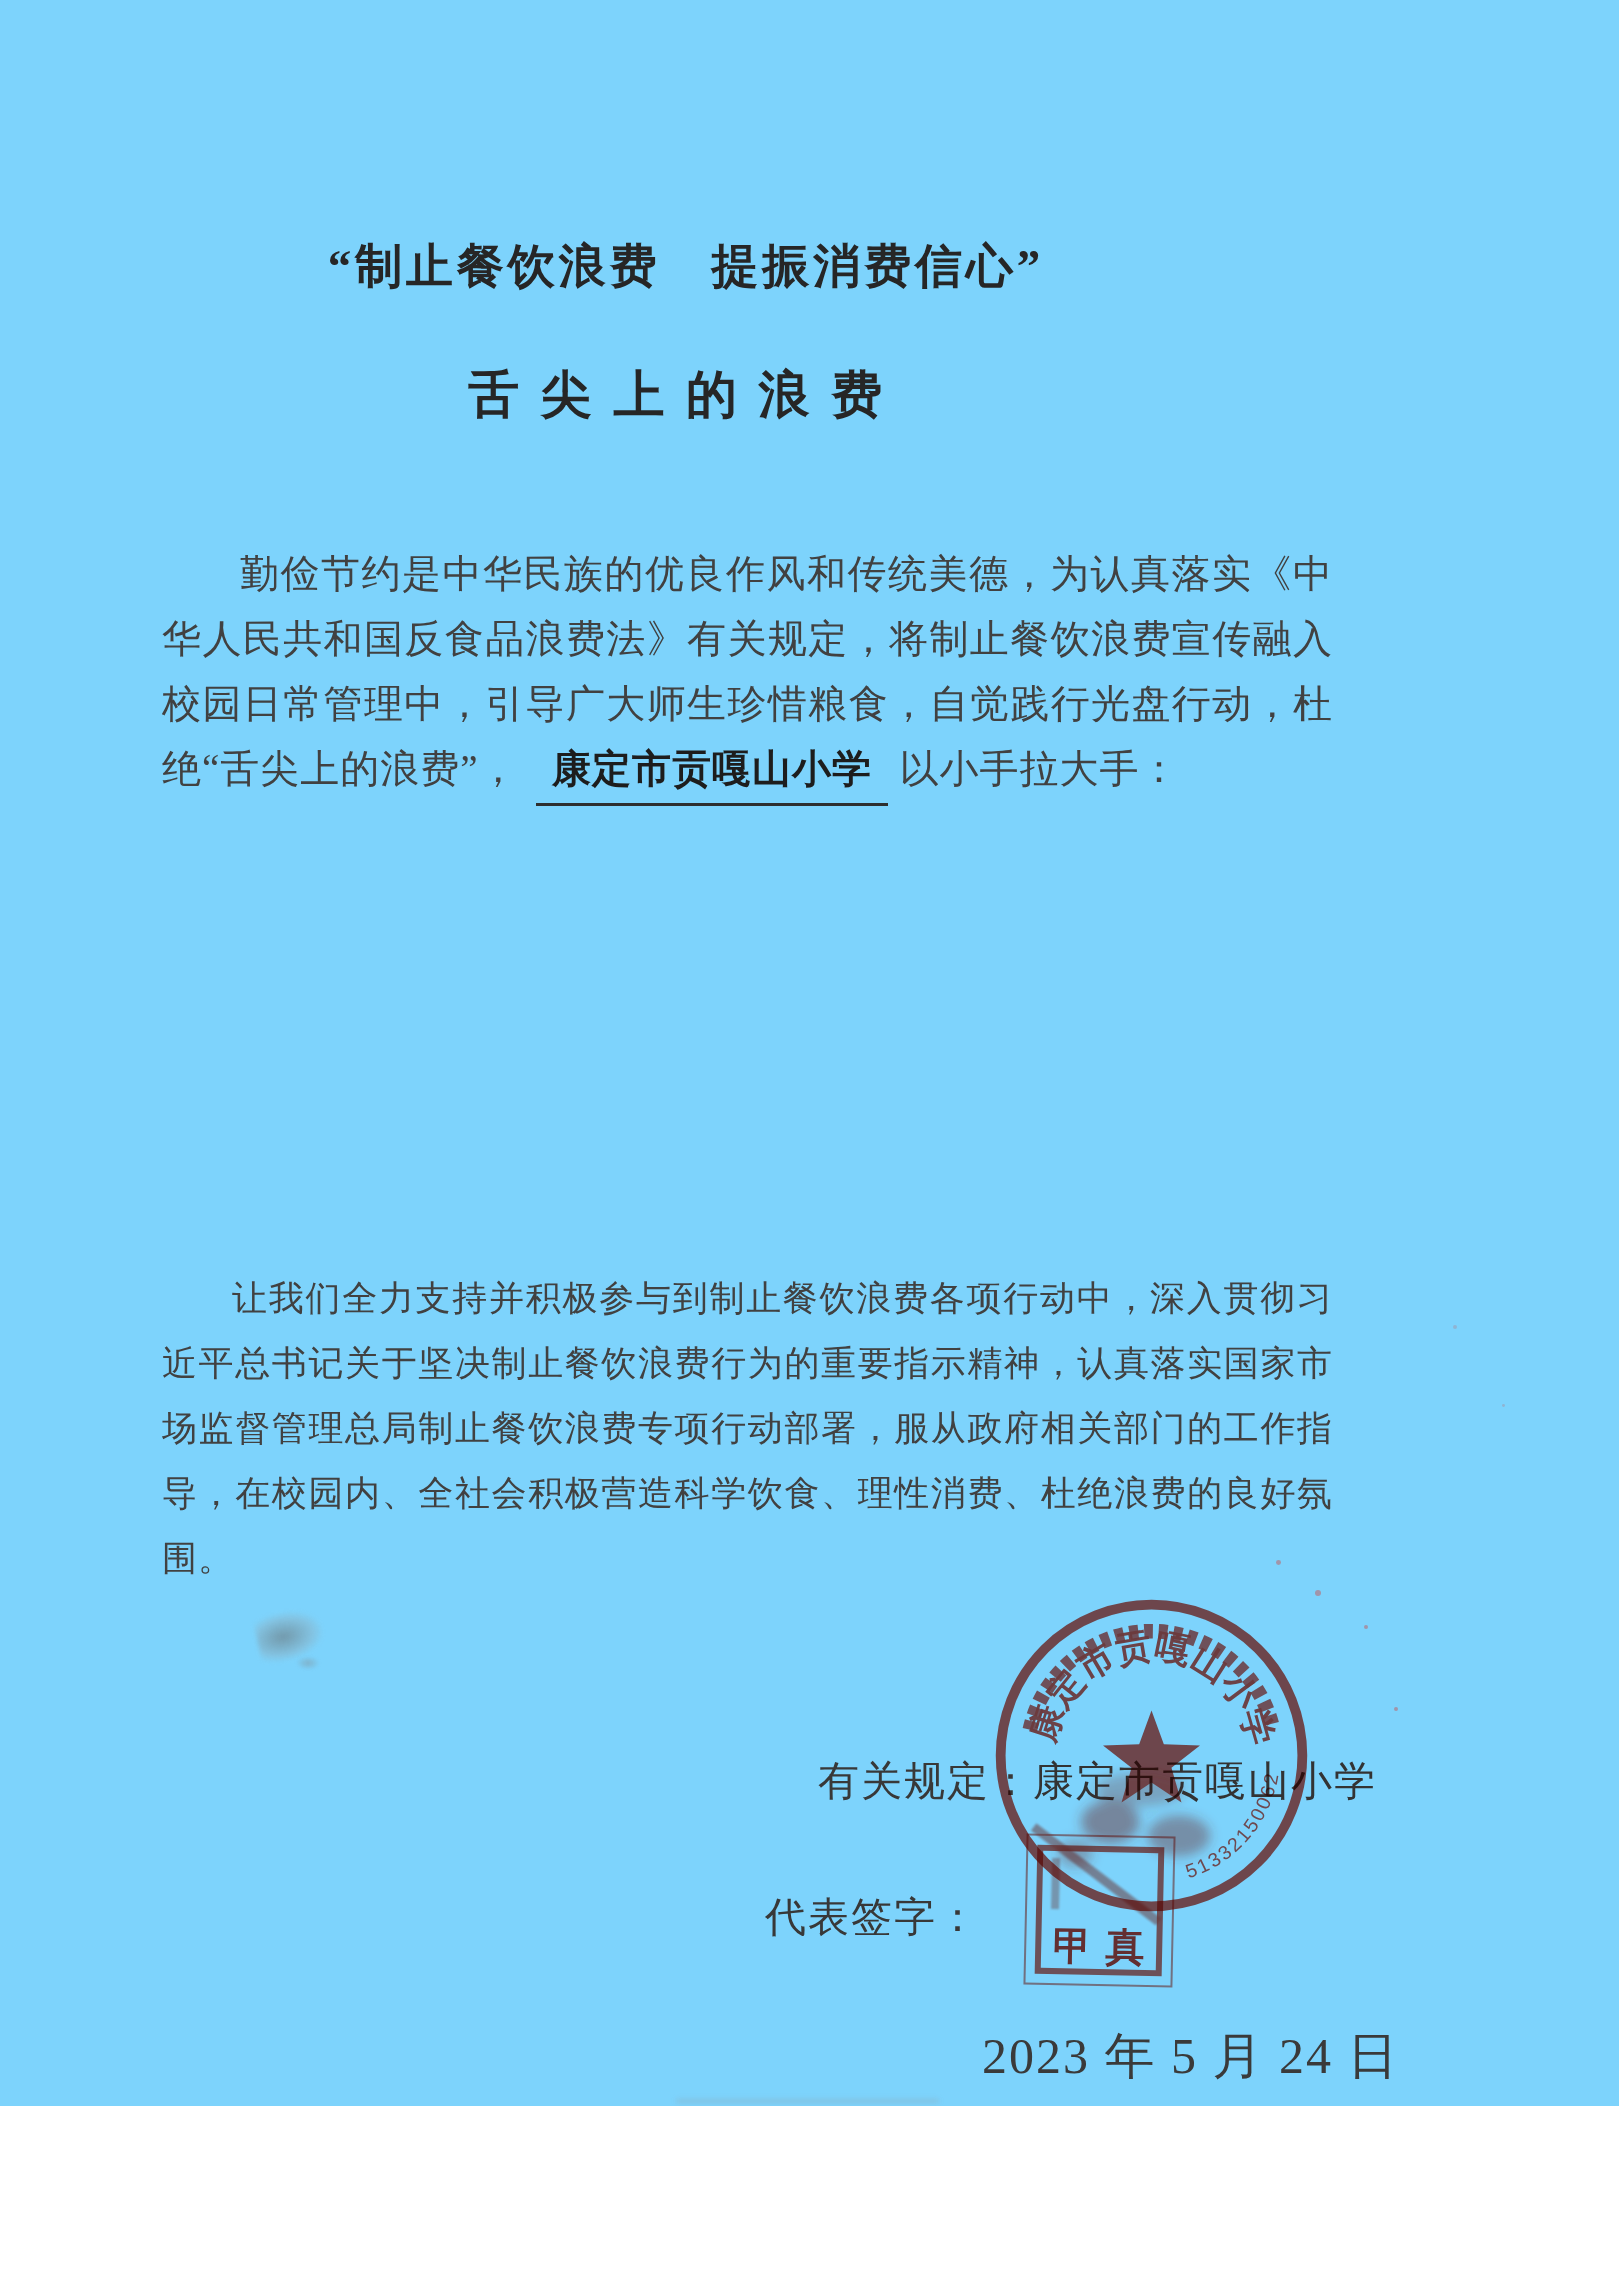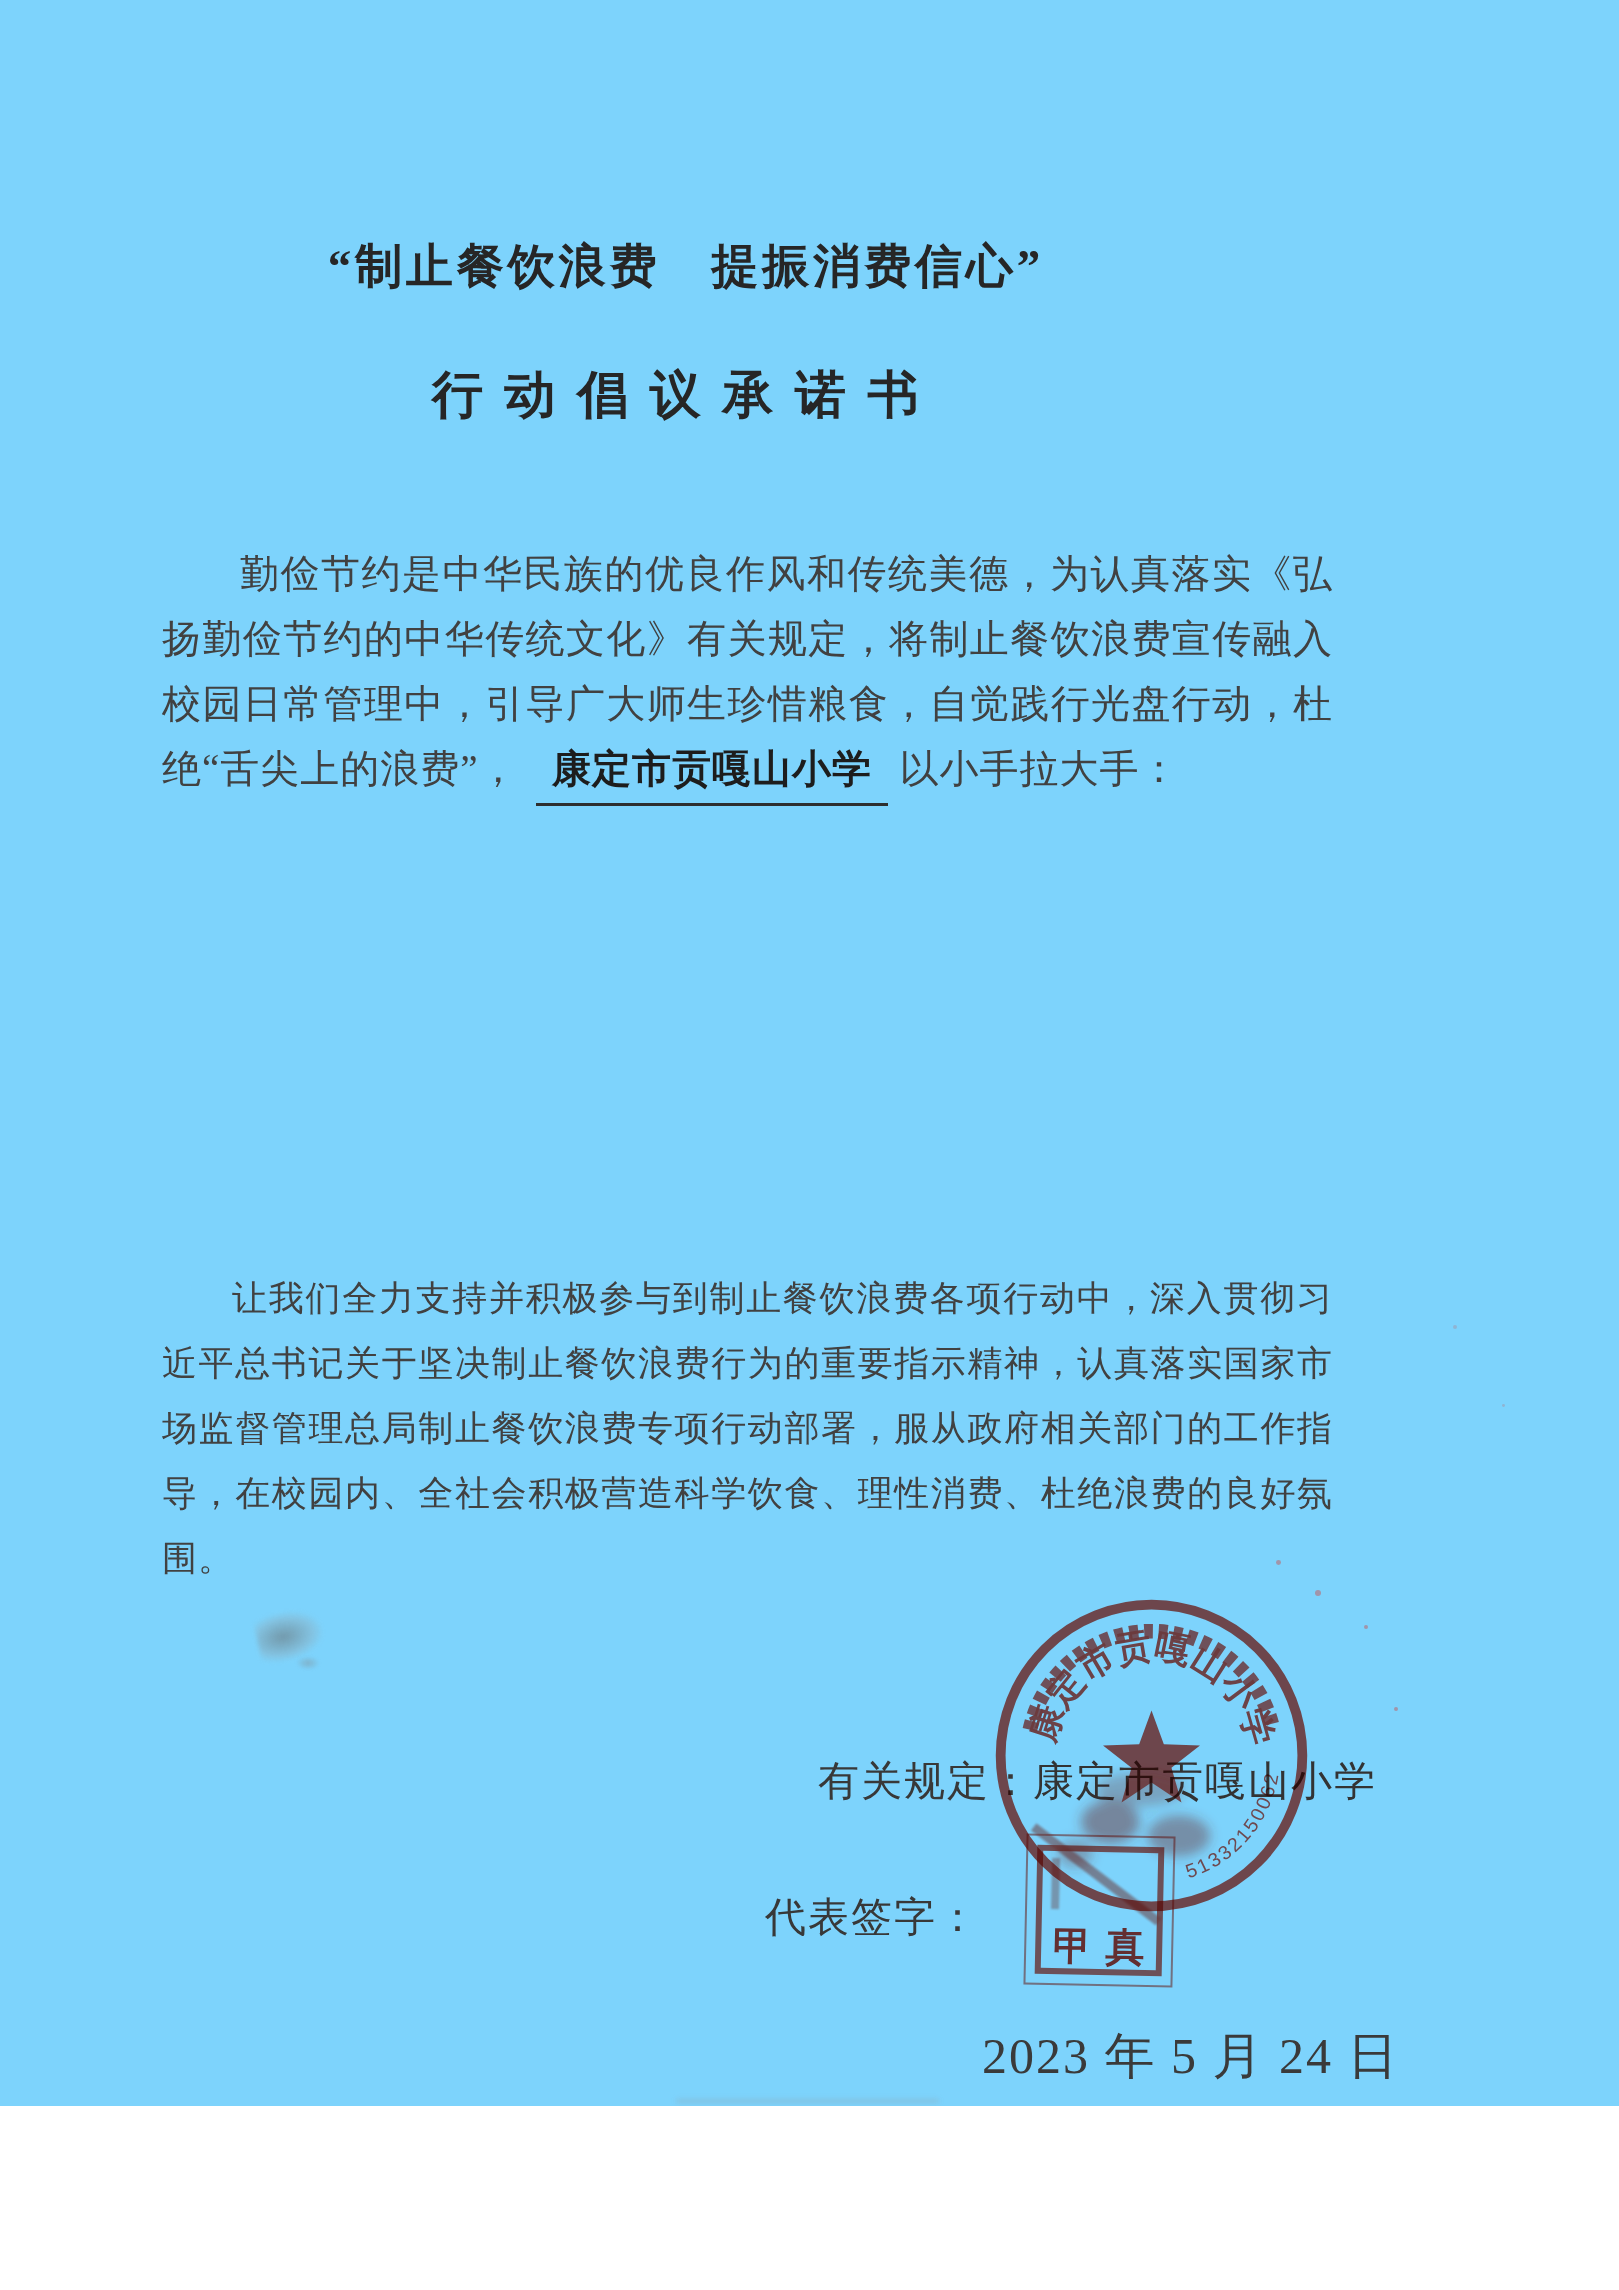--- a/index.html
+++ b/index.html
@@ -87,23 +87,23 @@
   .streak{position:absolute;left:676px;top:2098px;width:263px;height:5.9px;
     background:rgba(150,150,150,.18);filter:blur(2px);}
   .speck{position:absolute;border-radius:50%;background:rgba(216,58,48,.4);}
 </style>
 </head>
 <body>
 
 <div class="page">
 
   <div class="title1">“制止餐饮浪费　提振消费信心”</div>
-  <div class="title2">行动倡议承诺书</div>
+  <div class="title2">舌尖上的浪费</div>
 
-  <div class="para p1"><span>勤俭节约是中华民族的优良作风和传统美德，为认真落实《弘扬勤俭节约的中华传统文化》有关规定，将制止餐饮浪费宣传融入校园日常管理中，引导广大师生珍惜粮食，自觉践行光盘行动，杜绝“舌尖上的浪费”，</span><span class="blank-underline">康定市贡嘎山小学</span><span>以小手拉大手：</span></div>
+  <div class="para p1"><span>勤俭节约是中华民族的优良作风和传统美德，为认真落实《中华人民共和国反食品浪费法》有关规定，将制止餐饮浪费宣传融入校园日常管理中，引导广大师生珍惜粮食，自觉践行光盘行动，杜绝“舌尖上的浪费”，</span><span class="blank-underline">康定市贡嘎山小学</span><span>以小手拉大手：</span></div>
 
 
   <div class="para p3">让我们全力支持并积极参与到制止餐饮浪费各项行动中，深入贯彻习近平总书记关于坚决制止餐饮浪费行为的重要指示精神，认真落实国家市场监督管理总局制止餐饮浪费专项行动部署，服从政府相关部门的工作指导，在校园内、全社会积极营造科学饮食、理性消费、杜绝浪费的良好氛围。</div>
 
   <div class="school-line"><span>有关规定：</span><span class="value">康定市贡嘎山小学</span></div>
 
   <div class="sign-line">代表签字：</div>
 
   <div class="date-line">2023 年 5 月 24 日</div>
 

